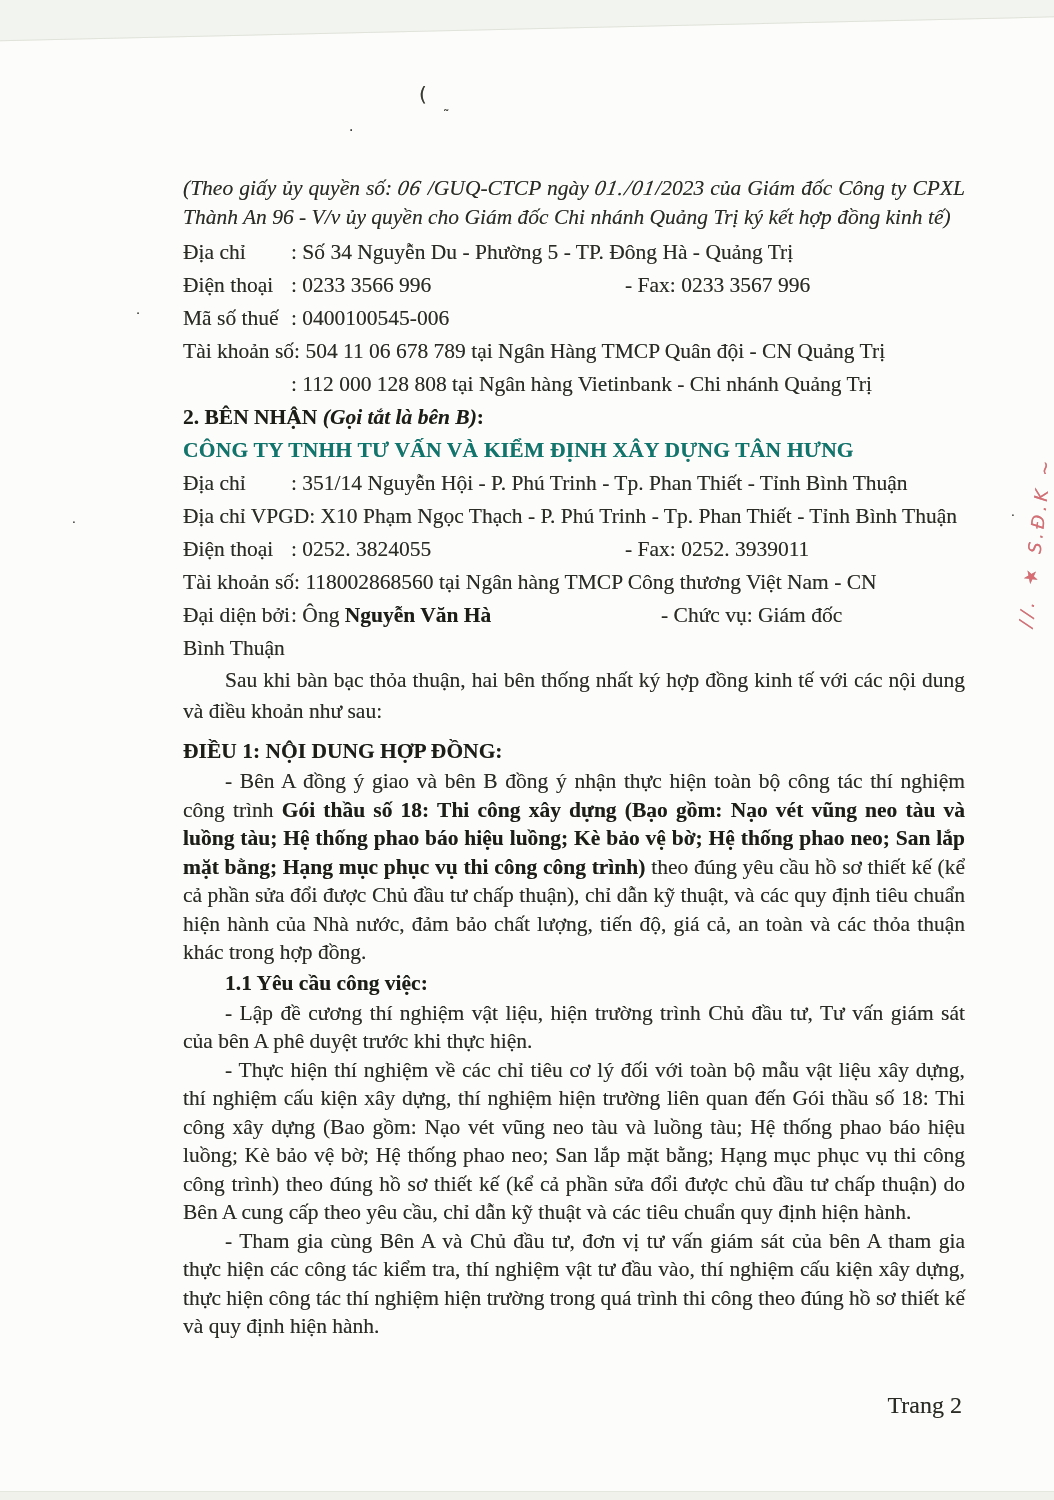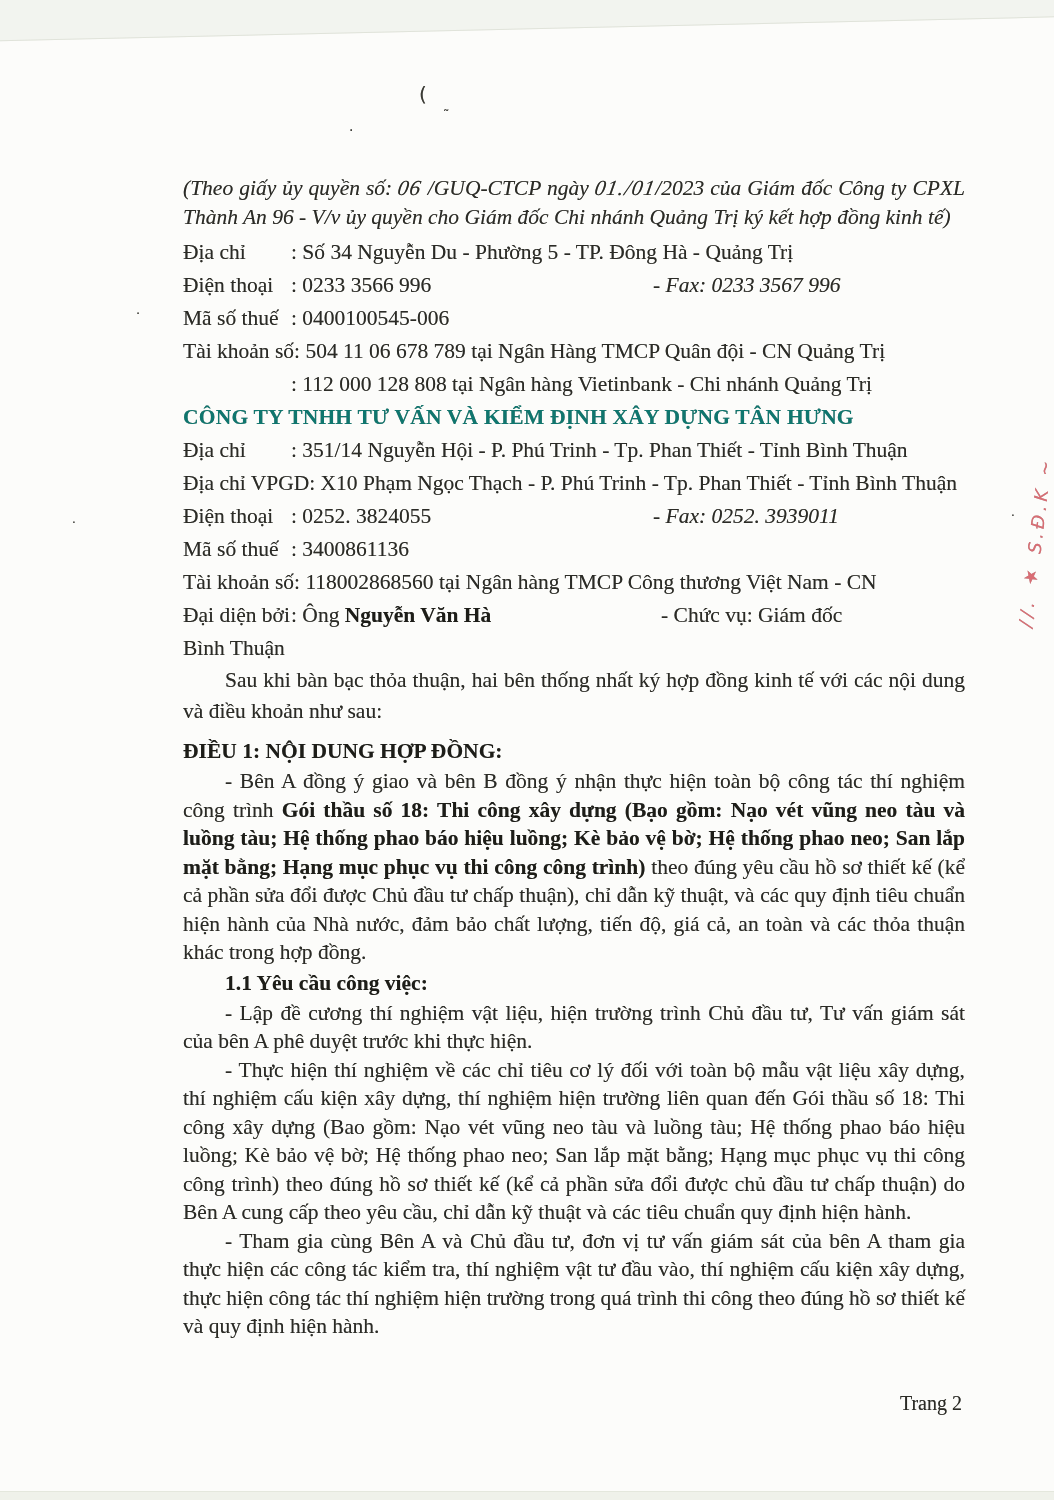--- a/index.html
+++ b/index.html
@@ -34,37 +34,37 @@
   p { margin:0; }
   .preamble {
     font-style:italic;
     line-height:28.5px;
     text-align:justify;
     margin-bottom:5px;
   }
   .hand { display:inline-block; transform:skewX(-10deg); letter-spacing:1px; }
   .row { position:relative; line-height:33px; white-space:nowrap; }
   .row .label { display:inline-block; min-width:108px; }
-  .offset470 { position:absolute; left:470px; top:0;font-style:italic; }
+  .offset470 { position:absolute; left:442px; top:0; }
   .offset478 { position:absolute; left:478px; top:0; }
   .b { font-weight:bold; color:#1d1d18; }
   .bi { font-weight:bold; font-style:italic; color:#1d1d18; }
   .section-heading { line-height:33px; font-weight:bold; color:#1d1d18; }
   .company-name { line-height:33px; font-weight:bold; color:#0f766e; letter-spacing:0.2px; }
   .para {
     line-height:28.5px;
     text-align:justify;
     text-indent:42px;
   }
   .intro { line-height:31px; }
   .article-heading { line-height:32px; font-weight:bold; color:#1d1d18; margin-top:8px; }
   .sub-heading { line-height:32px; font-weight:bold; color:#1d1d18; margin-left:42px; }
   .page-number {
     position:absolute; top:1392px; right:92px;
-    font-size:20px; color:#2b2b26;
+    font-size:24px; color:#2b2b26;
   }
   .side-note {
     position:absolute; left:1026px; top:438px; height:190px;
     writing-mode:vertical-rl;
     transform:rotate(187deg);
     color:#d4555d;
     font-family:"DejaVu Sans",sans-serif;
     font-size:18px; font-style:italic; letter-spacing:4px;
     opacity:.85;
     white-space:nowrap;
@@ -96,26 +96,26 @@
   <div class="content">
 
     <p class="preamble"><span>(Theo giấy ủy quyền số: </span><span class="hand">06</span><span> /GUQ-CTCP ngày </span><span class="hand">01./01</span><span>/2023 của Giám đốc Công ty CPXL Thành An 96 - V/v ủy quyền cho Giám đốc Chi nhánh Quảng Trị ký kết hợp đồng kinh tế)</span></p>
 
     <p class="row"><span class="label">Địa chỉ</span><span>: Số 34 Nguyễn Du - Phường 5 - TP. Đông Hà - Quảng Trị</span></p>
     <p class="row"><span class="label">Điện thoại</span><span>: 0233 3566 996</span><span class="offset470">- Fax: 0233 3567 996</span></p>
     <p class="row"><span class="label">Mã số thuế</span><span>: 0400100545-006</span></p>
     <p class="row"><span>Tài khoản số</span><span>: 504 11 06 678 789 tại Ngân Hàng TMCP Quân đội - CN Quảng Trị</span></p>
     <p class="row"><span class="label"></span><span>: 112 000 128 808 tại Ngân hàng Vietinbank - Chi nhánh Quảng Trị</span></p>
 
+    <p class="section-heading"><span>2. BÊN NHẬN </span><span class="bi">(Gọi tắt là bên B)</span><span>:</span></p>
     <p class="company-name">CÔNG TY TNHH TƯ VẤN VÀ KIỂM ĐỊNH XÂY DỰNG TÂN HƯNG</p>
 
     <p class="row"><span class="label">Địa chỉ</span><span>: 351/14 Nguyễn Hội - P. Phú Trinh - Tp. Phan Thiết - Tỉnh Bình Thuận</span></p>
     <p class="row"><span class="label">Địa chỉ VPGD</span><span>: X10 Phạm Ngọc Thạch - P. Phú Trinh - Tp. Phan Thiết - Tỉnh Bình Thuận</span></p>
     <p class="row"><span class="label">Điện thoại</span><span>: 0252. 3824055</span><span class="offset470">- Fax: 0252. 3939011</span></p>
-    <p class="row"><span class="label">Mã số thuế</span><span>: 3400861136</span></p>
     <p class="row"><span>Tài khoản số</span><span>: 118002868560 tại Ngân hàng TMCP Công thương Việt Nam - CN</span></p>
     <p class="row"><span class="label">Đại diện bởi</span><span>: Ông </span><span class="b">Nguyễn Văn Hà</span><span class="offset478">- Chức vụ: Giám đốc</span></p>
     <p class="row">Bình Thuận</p>
 
     <p class="para intro">Sau khi bàn bạc thỏa thuận, hai bên thống nhất ký hợp đồng kinh tế với các nội dung và điều khoản như sau:</p>
 
     <p class="article-heading">ĐIỀU 1: NỘI DUNG HỢP ĐỒNG:</p>
     <p class="para"><span>- Bên A đồng ý giao và bên B đồng ý nhận thực hiện toàn bộ công tác thí nghiệm công trình </span><span class="b">Gói thầu số 18: Thi công xây dựng (Bạo gồm: Nạo vét vũng neo tàu và luồng tàu; Hệ thống phao báo hiệu luồng; Kè bảo vệ bờ; Hệ thống phao neo; San lắp mặt bằng; Hạng mục phục vụ thi công công trình)</span><span> theo đúng yêu cầu hồ sơ thiết kế (kể cả phần sửa đổi được Chủ đầu tư chấp thuận), chỉ dẫn kỹ thuật, và các quy định tiêu chuẩn hiện hành của Nhà nước, đảm bảo chất lượng, tiến độ, giá cả, an toàn và các thỏa thuận khác trong hợp đồng.</span></p>
 
     <p class="sub-heading">1.1 Yêu cầu công việc:</p>

